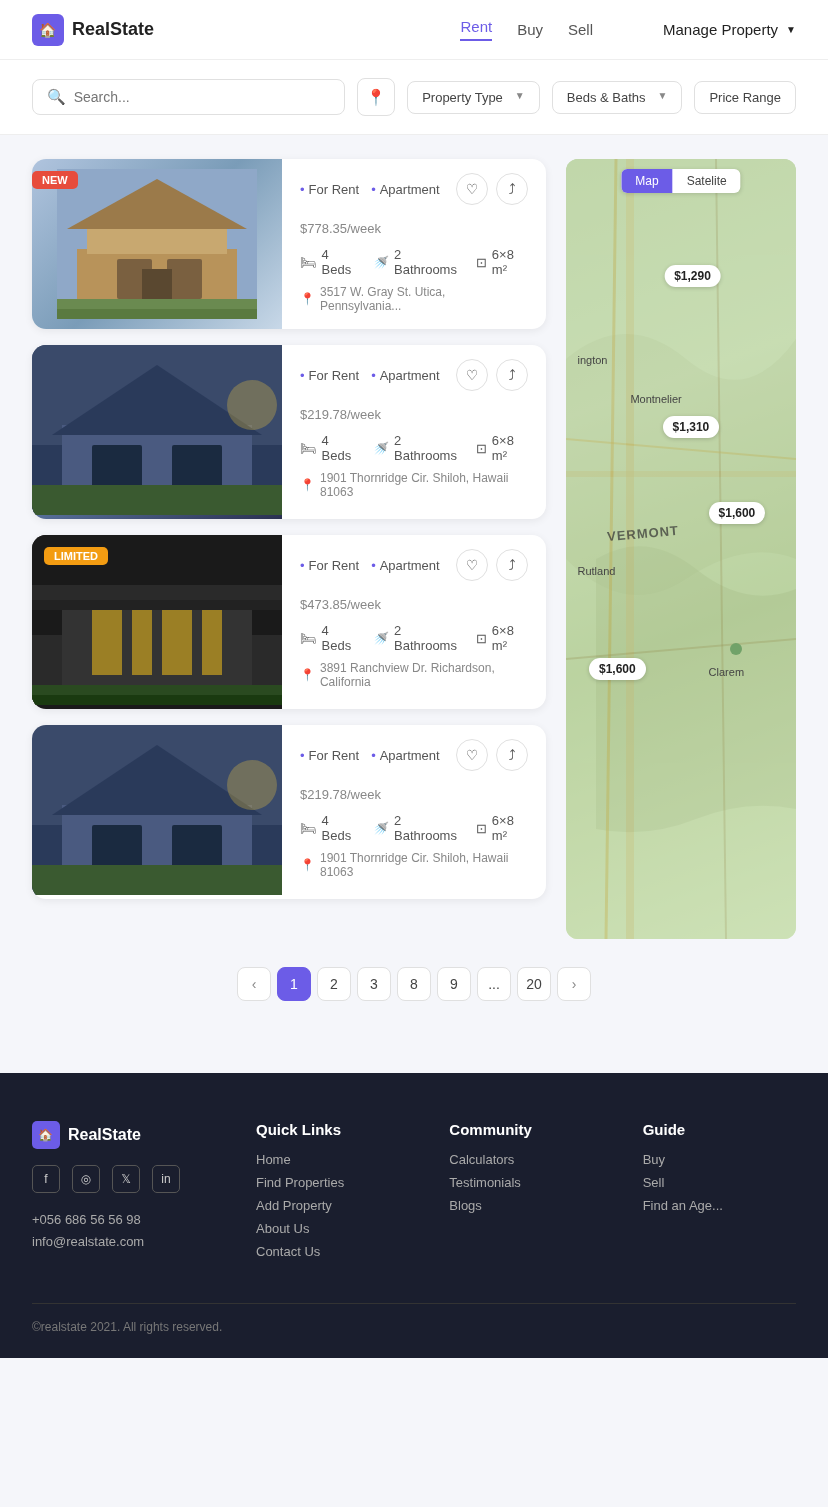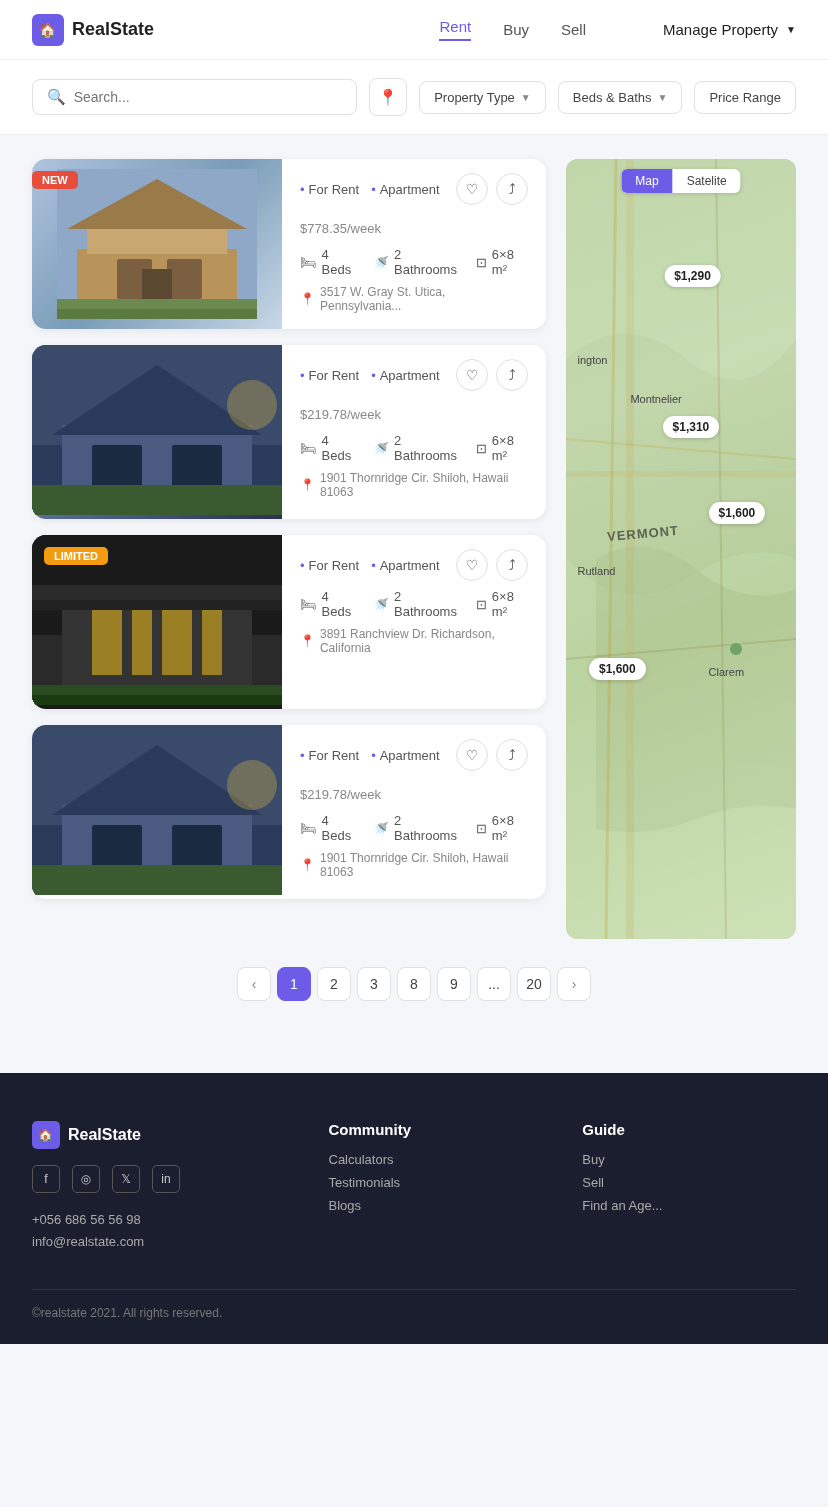--- a/index.html
+++ b/index.html
@@ -17,21 +17,21 @@
     }
     .logo-area { display: flex; align-items: center; gap: 8px; flex: 1; }
     .logo-icon {
       width: 32px; height: 32px;
       background: #6c5ce7;
       border-radius: 6px;
       display: flex; align-items: center; justify-content: center;
       color: #fff; font-size: 14px;
     }
     .logo-text { font-weight: 700; font-size: 18px; color: #222; }
-    .nav-links { display: flex; align-items: center; gap: 32px; }
+    .nav-links { display: flex; align-items: center; gap: 25px; }
     .nav-link { text-decoration: none; color: #555; font-size: 15px; font-weight: 500; }
     .nav-link.active { color: #6c5ce7; border-bottom: 2px solid #6c5ce7; padding-bottom: 4px; }
     .nav-manage { display: flex; align-items: center; gap: 4px; color: #222; font-size: 15px; font-weight: 500; cursor: pointer; margin-left: 45px; }
 
     
     .search-bar-area {
       background: #fff;
       padding: 18px 32px;
       display: flex;
       gap: 12px;
@@ -46,21 +46,21 @@
     }
     .search-input-wrap input {
       border: none; outline: none; font-size: 14px; color: #888; width: 100%;
     }
     .location-btn {
       width: 38px; height: 38px; border: 1.5px solid #e0e0e0; border-radius: 8px;
       background: #fff; display: flex; align-items: center; justify-content: center;
       cursor: pointer; color: #6c5ce7; font-size: 16px;
     }
     .filter-btn {
-      display: flex; align-items: center; gap: 6px;
+      display: flex; gap: 12px;
       border: 1.5px solid #e0e0e0; border-radius: 8px;
       padding: 8px 14px; background: #fff; cursor: pointer;
       font-size: 13px; color: #444; white-space: nowrap;
     }
     .filter-btn .caret { font-size: 10px; color: #888; }
 
     
     .main-content { padding: 24px 32px; }
     .results-title { font-size: 26px; font-weight: 700; margin-bottom: 20px; color: #111; }
 
@@ -341,20 +341,23 @@
         </div>
         <div class="card-body">
           <div class="card-meta">
             <span class="meta-dot">For Rent</span>
             <span class="meta-dot">Apartment</span>
             <div class="card-actions">
               <button class="action-btn">♡</button>
               <button class="action-btn">⤴</button>
             </div>
           </div>
+          <div class="card-price">
+            <span>$473.85</span><span>/week</span>
+          </div>
           <div class="card-features">
             <div class="feature">
               <span>🛏</span>
               <span>4 Beds</span>
             </div>
             <div class="feature">
               <span>🚿</span>
               <span>2 Bathrooms</span>
             </div>
             <div class="feature">
@@ -478,20 +481,28 @@
         <div class="social-icon">◎</div>
         <div class="social-icon">𝕏</div>
         <div class="social-icon">in</div>
       </div>
       <div class="footer-contact">
         <div>+056 686 56 56 98</div>
         <div>info@realstate.com</div>
       </div>
     </div>
     <div class="footer-col">
+      <div class="footer-col-title">Quick Links</div>
+      <a class="footer-link">Home</a>
+      <a class="footer-link">Find Properties</a>
+      <a class="footer-link">Add Property</a>
+      <a class="footer-link">About Us</a>
+      <a class="footer-link">Contact Us</a>
+    </div>
+    <div class="footer-col">
       <div class="footer-col-title">Community</div>
       <a class="footer-link">Calculators</a>
       <a class="footer-link">Testimonials</a>
       <a class="footer-link">Blogs</a>
     </div>
     <div class="footer-col">
       <div class="footer-col-title">Guide</div>
       <a class="footer-link">Buy</a>
       <a class="footer-link">Sell</a>
       <a class="footer-link">Find an Age...</a>

